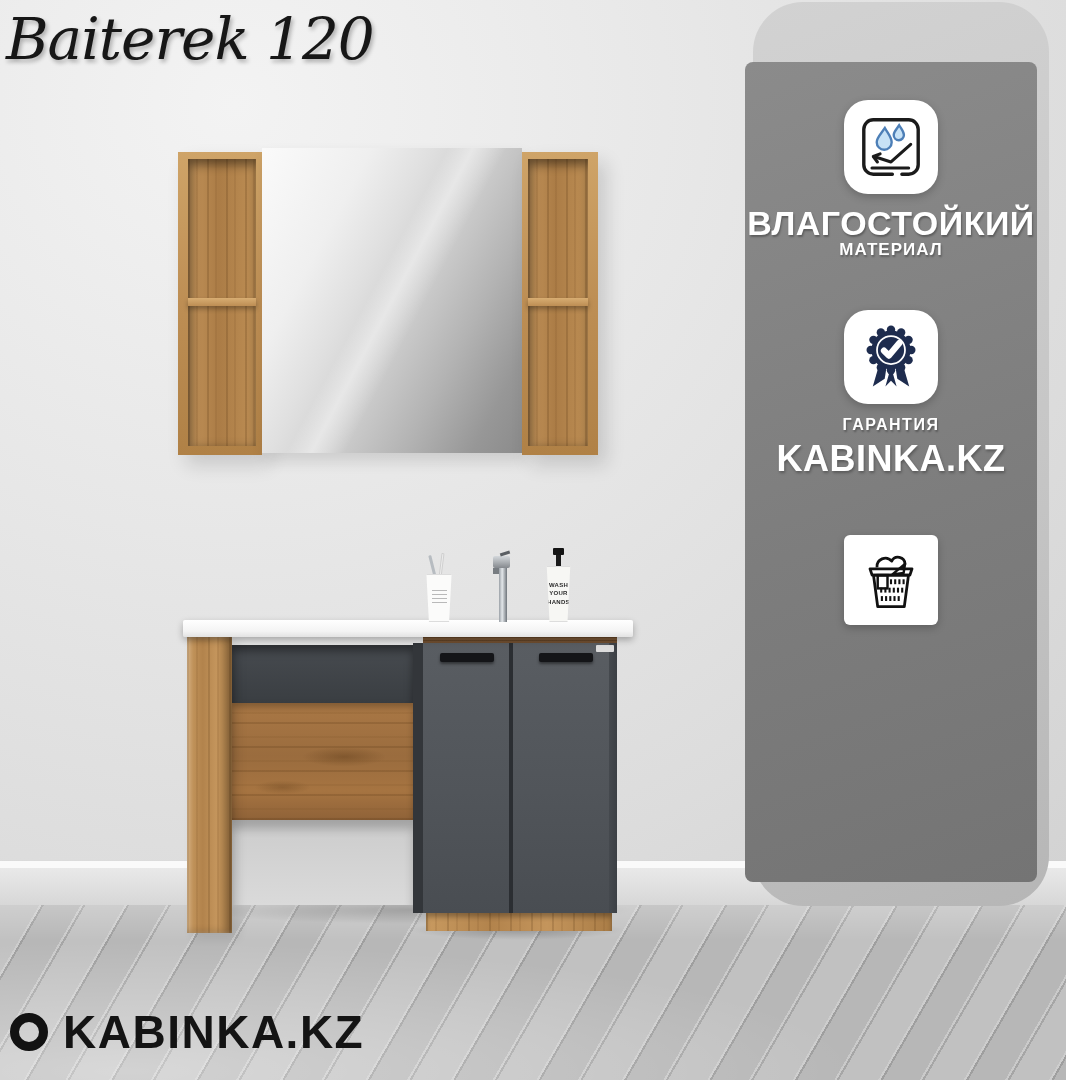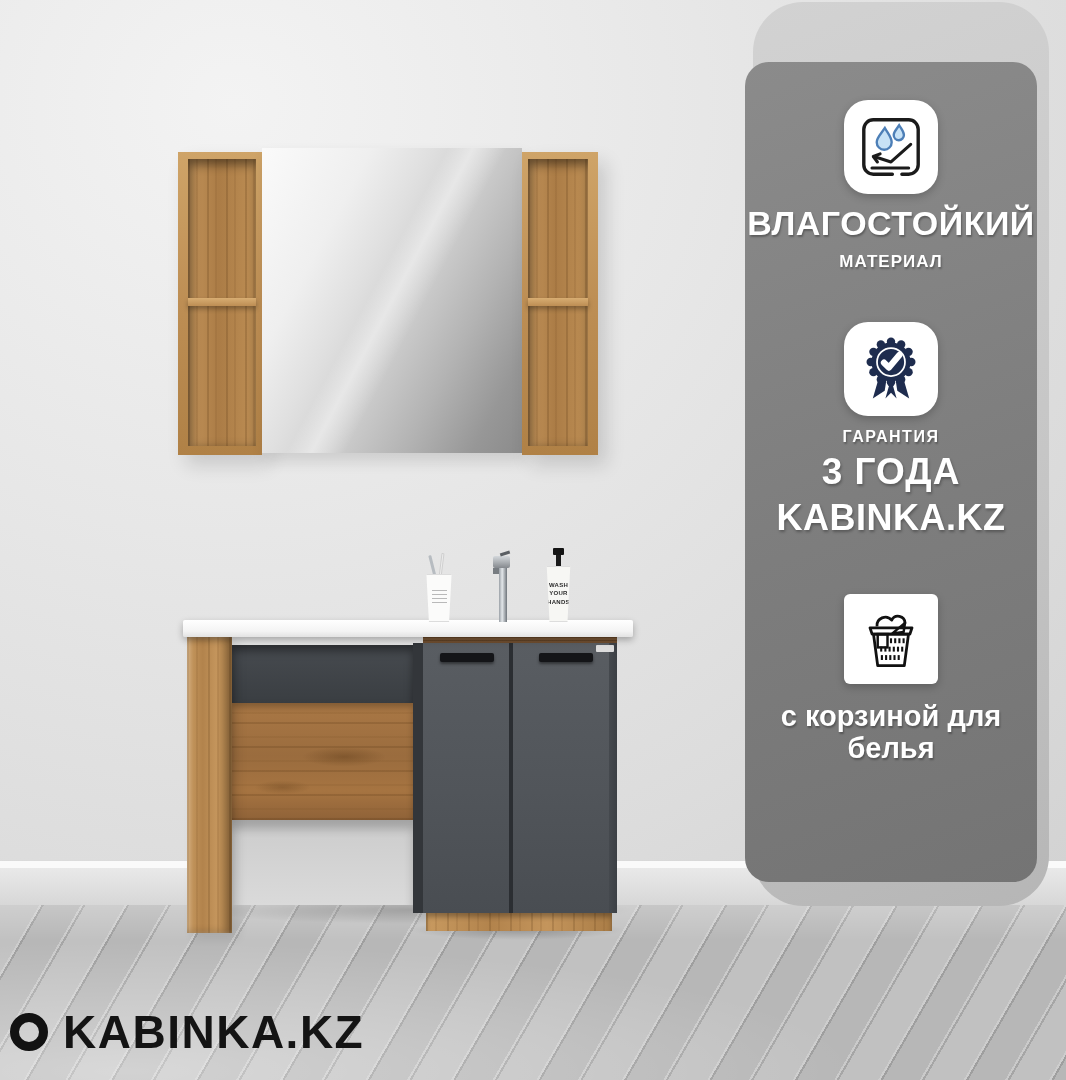--- a/index.html
+++ b/index.html
@@ -31,29 +31,29 @@
       #bcbcbc;}
 
   
   .page-title{left:6px;top:6px;font:italic 400 58px/1.15 "DejaVu Serif",serif;color:#171717;
     letter-spacing:-1px;text-shadow:2px 3px 4px rgba(0,0,0,.28);}
   .product-material{left:8px;top:82px;font:700 34px/1.1 "Liberation Sans",sans-serif;color:#101010;}
 
   
   .features-backdrop{left:753px;top:2px;width:296px;height:904px;border-radius:50px;
     background:linear-gradient(160deg,#d2d2d2,var(--card-bg) 55%,#b6b6b6);}
-  .features-panel{left:745px;top:62px;width:292px;height:820px;border-radius:24px;
+  .features-panel{left:745px;top:62px;width:292px;height:820px;border-radius:8px;
     background:linear-gradient(160deg,#8b8b8b,var(--panel-bg) 55%,#747474);
     display:flex;flex-direction:column;align-items:center;}
   .tile{width:94px;height:94px;background:#fff;border-radius:24px;
     display:flex;align-items:center;justify-content:center;box-shadow:0 3px 8px rgba(0,0,0,.22);}
   .tile.square{border-radius:6px;height:90px;}
   .f-title{margin-top:11px;font:800 34px/1.06 "Liberation Sans",sans-serif;color:#fff;
     letter-spacing:.5px;text-shadow:1px 2px 2px rgba(0,0,0,.3);}
-  .f-sub{margin-top:12px;font:800 17px/1.1 "Liberation Sans",sans-serif;color:#fff;
+  .f-sub{margin-top:0;font:800 17px/1.1 "Liberation Sans",sans-serif;color:#fff;
     letter-spacing:1px;text-shadow:1px 2px 2px rgba(0,0,0,.3);}
   .f-label{margin-top:12px;font:800 16px/1.1 "Liberation Sans",sans-serif;color:#fff;
     letter-spacing:1.5px;text-shadow:1px 2px 2px rgba(0,0,0,.3);}
   .f-value{margin-top:8px;font:800 37px/1.05 "Liberation Sans",sans-serif;color:#fff;
     letter-spacing:1px;text-shadow:1px 2px 3px rgba(0,0,0,.3);}
   .f-brand{margin-top:6px;font:800 36px/1.1 "Liberation Sans",sans-serif;color:#fff;
     letter-spacing:.5px;text-shadow:1px 2px 3px rgba(0,0,0,.3);}
   .f-text{margin-top:16px;width:252px;text-align:center;
     font:800 29px/1.12 "Liberation Sans",sans-serif;color:#fff;text-shadow:1px 2px 2px rgba(0,0,0,.3);}
   .mt38{margin-top:38px;} .mt50{margin-top:50px;} .mt56{margin-top:56px;}
@@ -246,21 +246,20 @@
             <circle cx="21" cy="40" r="6"></circle>
               <circle cx="24.9" cy="25.5" r="6"></circle>
               <circle cx="35.5" cy="14.9" r="6"></circle>
           </g>
         </g>
         <circle cx="50" cy="40" r="20" fill="none" stroke="#ffffff" stroke-width="2.5"></circle>
         <path d="M40 41 L47 48 L62 30" fill="none" stroke="#ffffff" stroke-width="9" stroke-linecap="round" stroke-linejoin="round"></path>
       </svg>
     </div>
     <div class="f-label">ГАРАНТИЯ</div>
-    <div class="f-value">3 ГОДА</div>
     <div class="f-brand">KABINKA.KZ</div>
 
     <div class="tile square mt56">
       <svg width="70" height="70" viewBox="0 0 100 100">
         <path d="M30 32 a12 12 0 0 1 21 -9 a10 10 0 0 1 19 4 l-4 8" fill="none" stroke="#111" stroke-width="4" stroke-linejoin="round"></path>
         <path d="M70 27 L52 42 L68 40 Z" fill="none" stroke="#111" stroke-width="3.5" stroke-linejoin="round"></path>
         <polygon points="20,34 80,34 77,43 23,43" fill="none" stroke="#111" stroke-width="4" stroke-linejoin="round"></polygon>
         <polygon points="25,43 75,43 69,88 31,88" fill="none" stroke="#111" stroke-width="4" stroke-linejoin="round"></polygon>
         <rect x="31" y="43" width="14" height="19" fill="none" stroke="#111" stroke-width="3.5"></rect>
         <g stroke="#111" stroke-width="3">
@@ -275,22 +274,22 @@
             <line x1="60" y1="61" x2="60" y2="68"></line>
             <line x1="66" y1="61" x2="66" y2="68"></line>
           <line x1="37" y1="73" x2="37" y2="80"></line>
             <line x1="43" y1="73" x2="43" y2="80"></line>
             <line x1="49" y1="73" x2="49" y2="80"></line>
             <line x1="55" y1="73" x2="55" y2="80"></line>
             <line x1="61" y1="73" x2="61" y2="80"></line>
         </g>
       </svg>
     </div>
-    <div class="f-text">с корзиной для белья</div>
-  </div>
-
+  </div>
+
+  <div class="abs page-title">Baiterek 120</div>
 
   <div class="abs brand-logo">
     <div class="logo-ring"></div>
     <div class="logo-text">KABINKA.KZ</div>
   </div>
 
 </div>
 
 </body></html>

